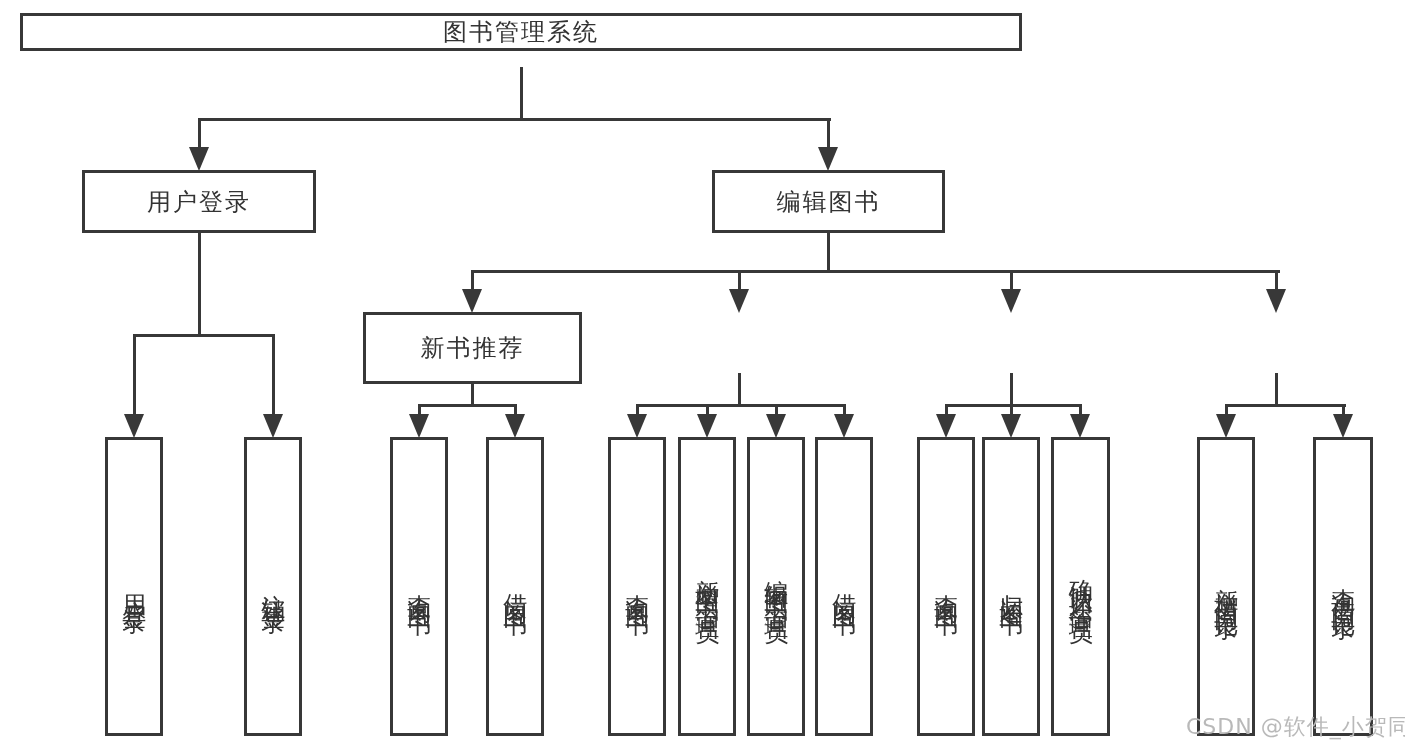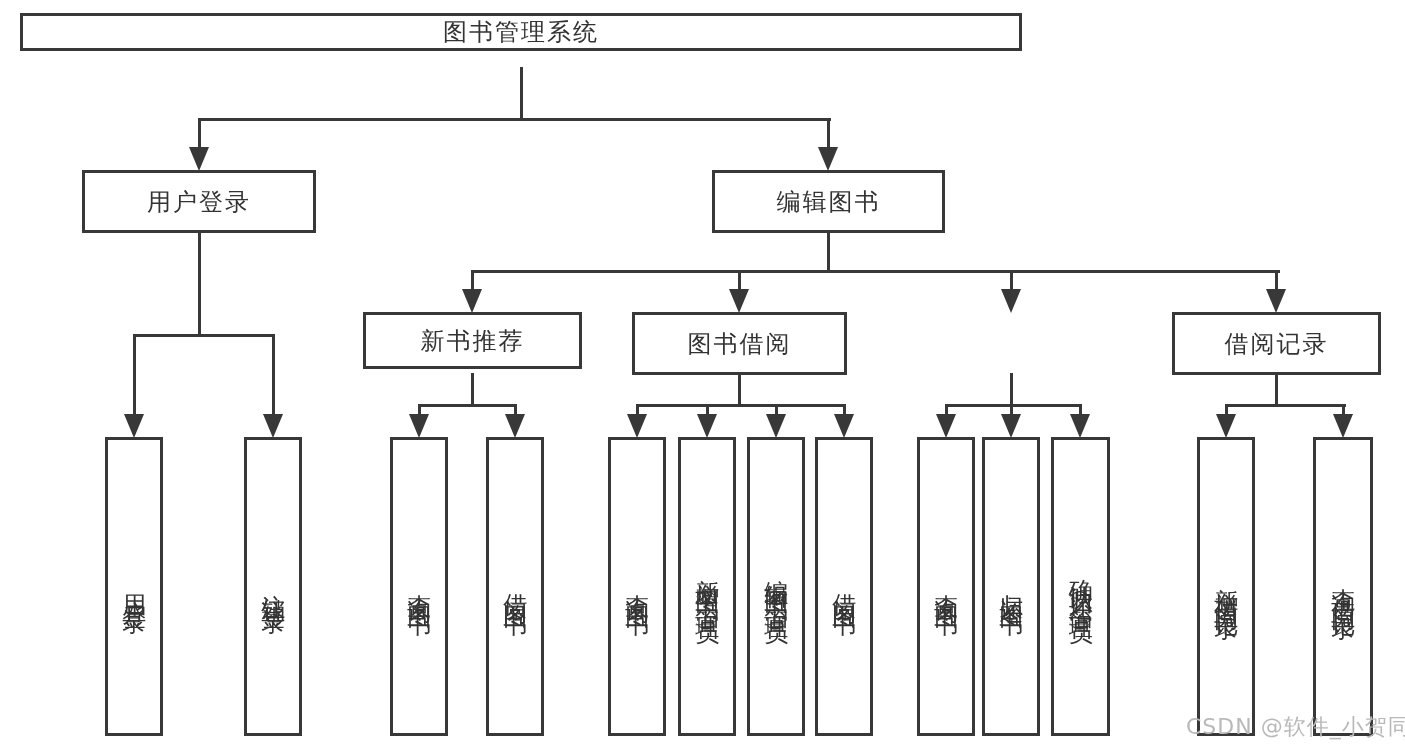--- a/index.html
+++ b/index.html
@@ -97,28 +97,22 @@
     <span>图书管理系统</span>
   </div>
 
   <div class="box hbox" style="left:82px;top:170px;width:234px;height:63px;">
     <span>用户登录</span>
   </div>
   <div class="box hbox" style="left:712px;top:170px;width:233px;height:63px;">
     <span>编辑图书</span>
   </div>
 
-  <div class="box hbox" style="left:363px;top:312px;width:219px;height:57px;">
+  <div class="box hbox" style="left:363px;top:312px;width:219px;height:72px;">
     <span>新书推荐</span>
-  </div>
-  <div class="box hbox" style="left:632px;top:312px;width:215px;height:63px;">
-    <span>图书借阅</span>
-  </div>
-  <div class="box hbox" style="left:1172px;top:312px;width:209px;height:63px;">
-    <span>借阅记录</span>
   </div>
 
   <div class="box vbox" style="left:105px;top:437px;width:58px;height:299px;">
     <span>用户登录</span>
   </div>
   <div class="box vbox" style="left:244px;top:437px;width:58px;height:299px;">
     <span>注销登录</span>
   </div>
 
   <div class="box vbox" style="left:390px;top:437px;width:58px;height:299px;">

